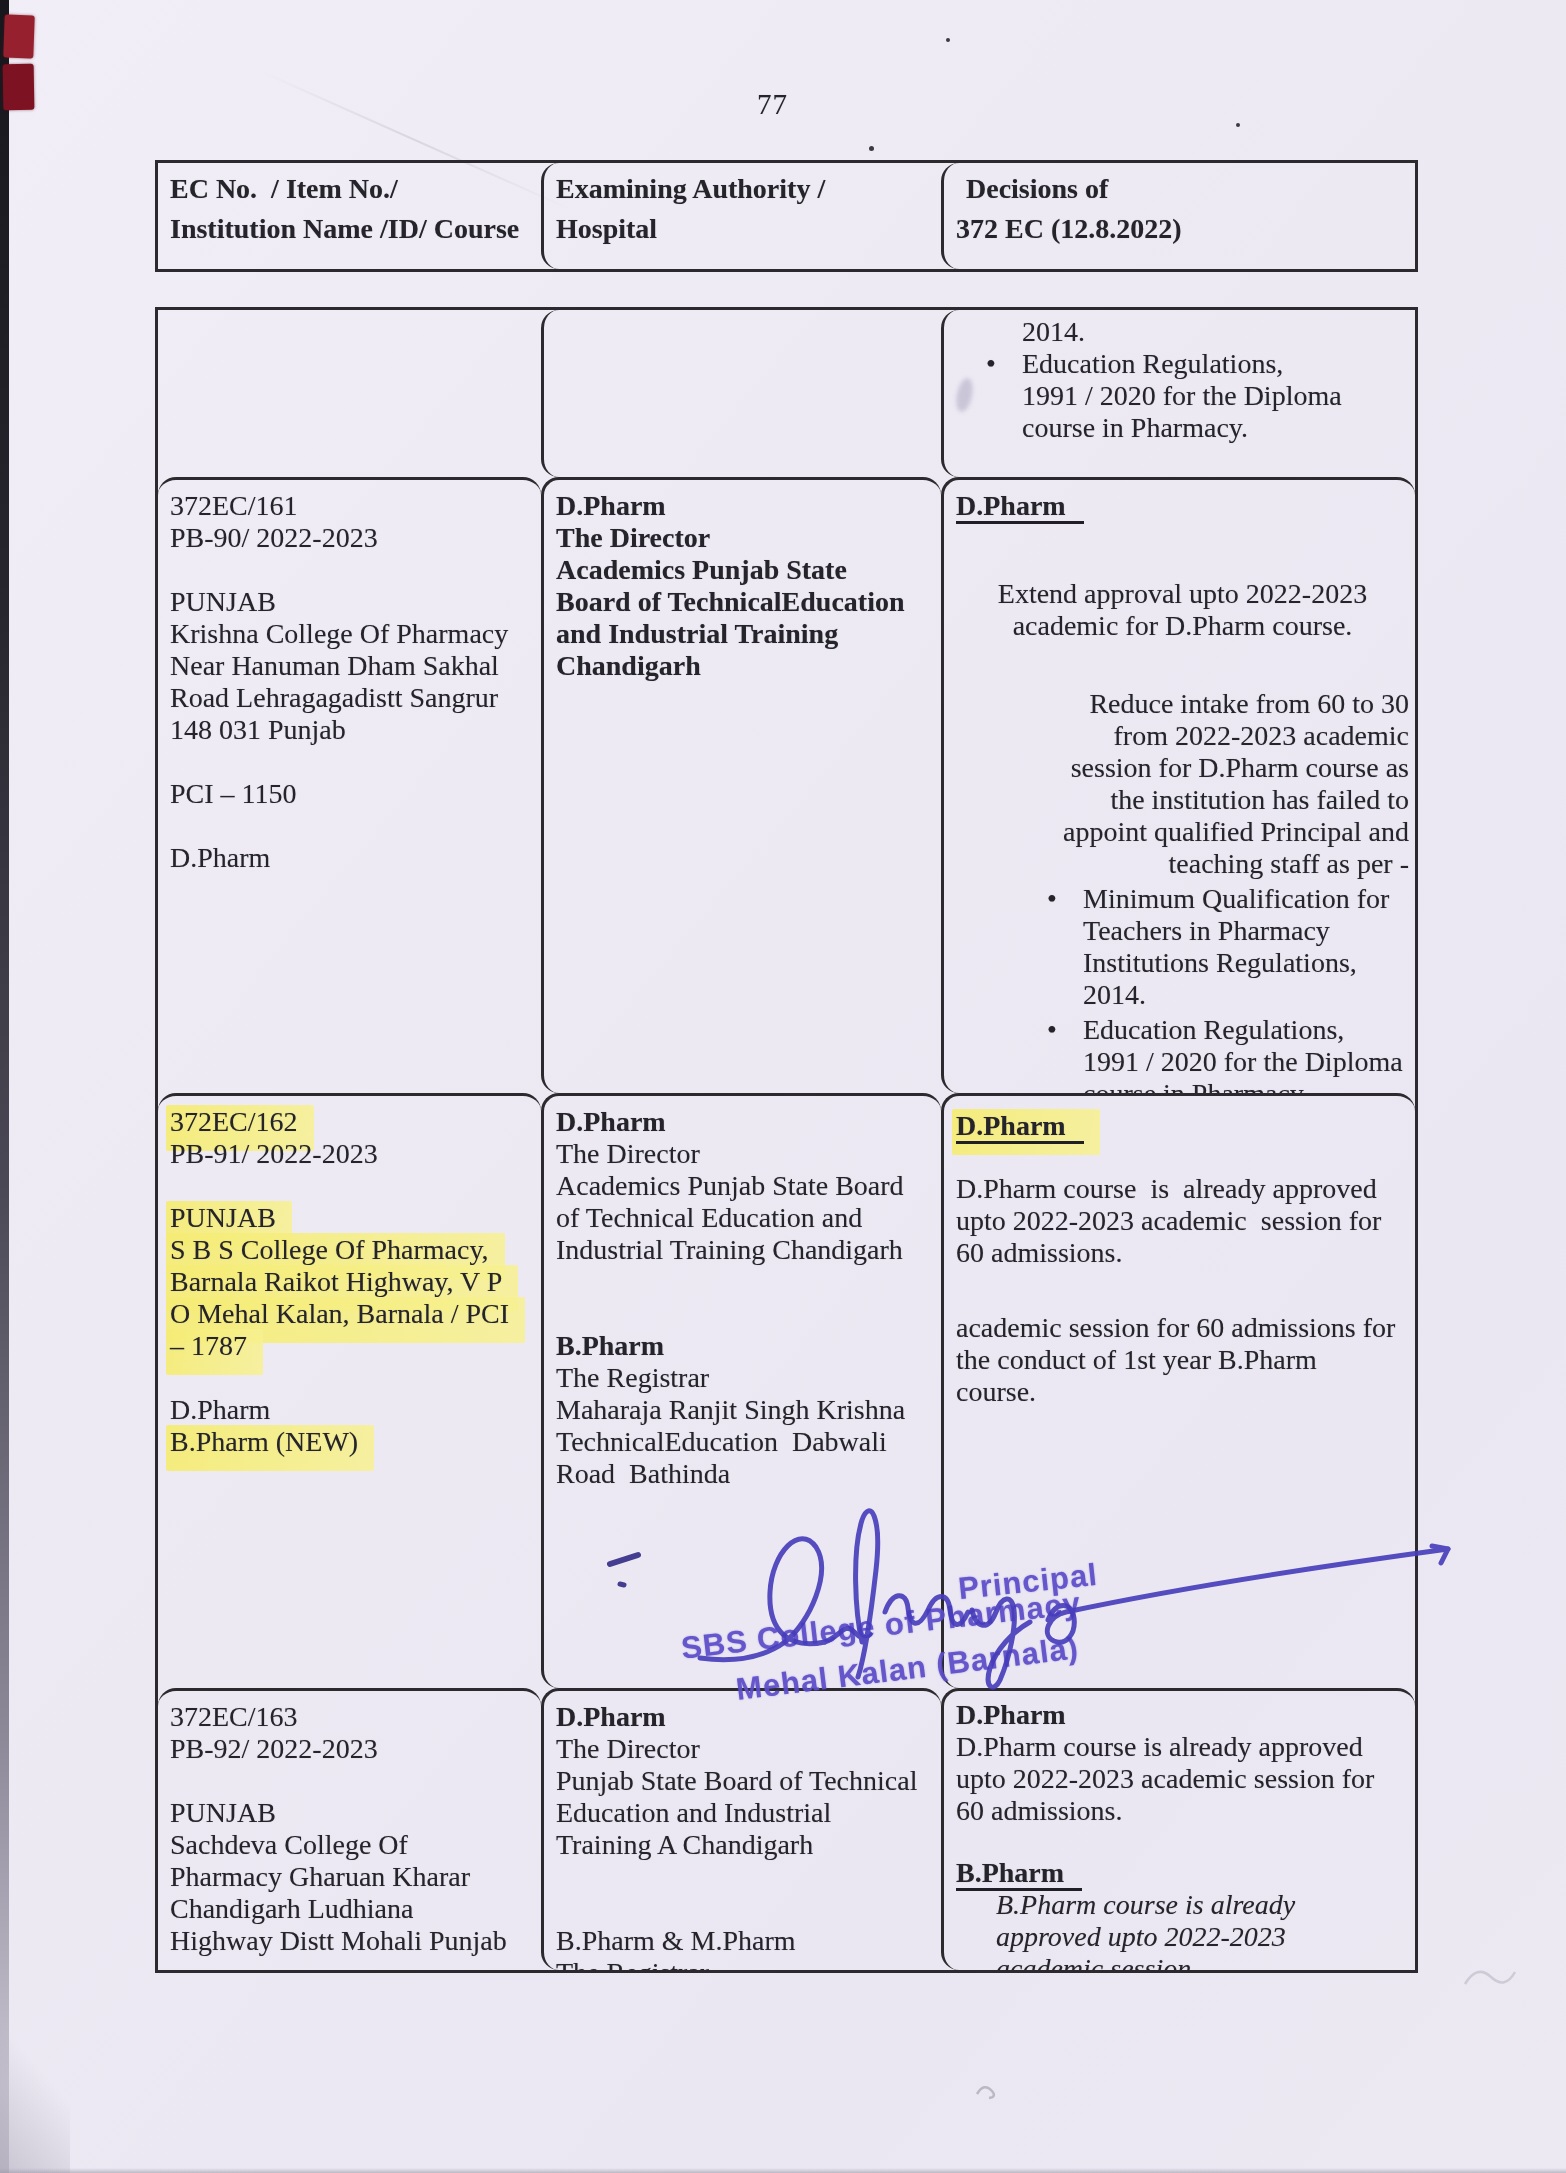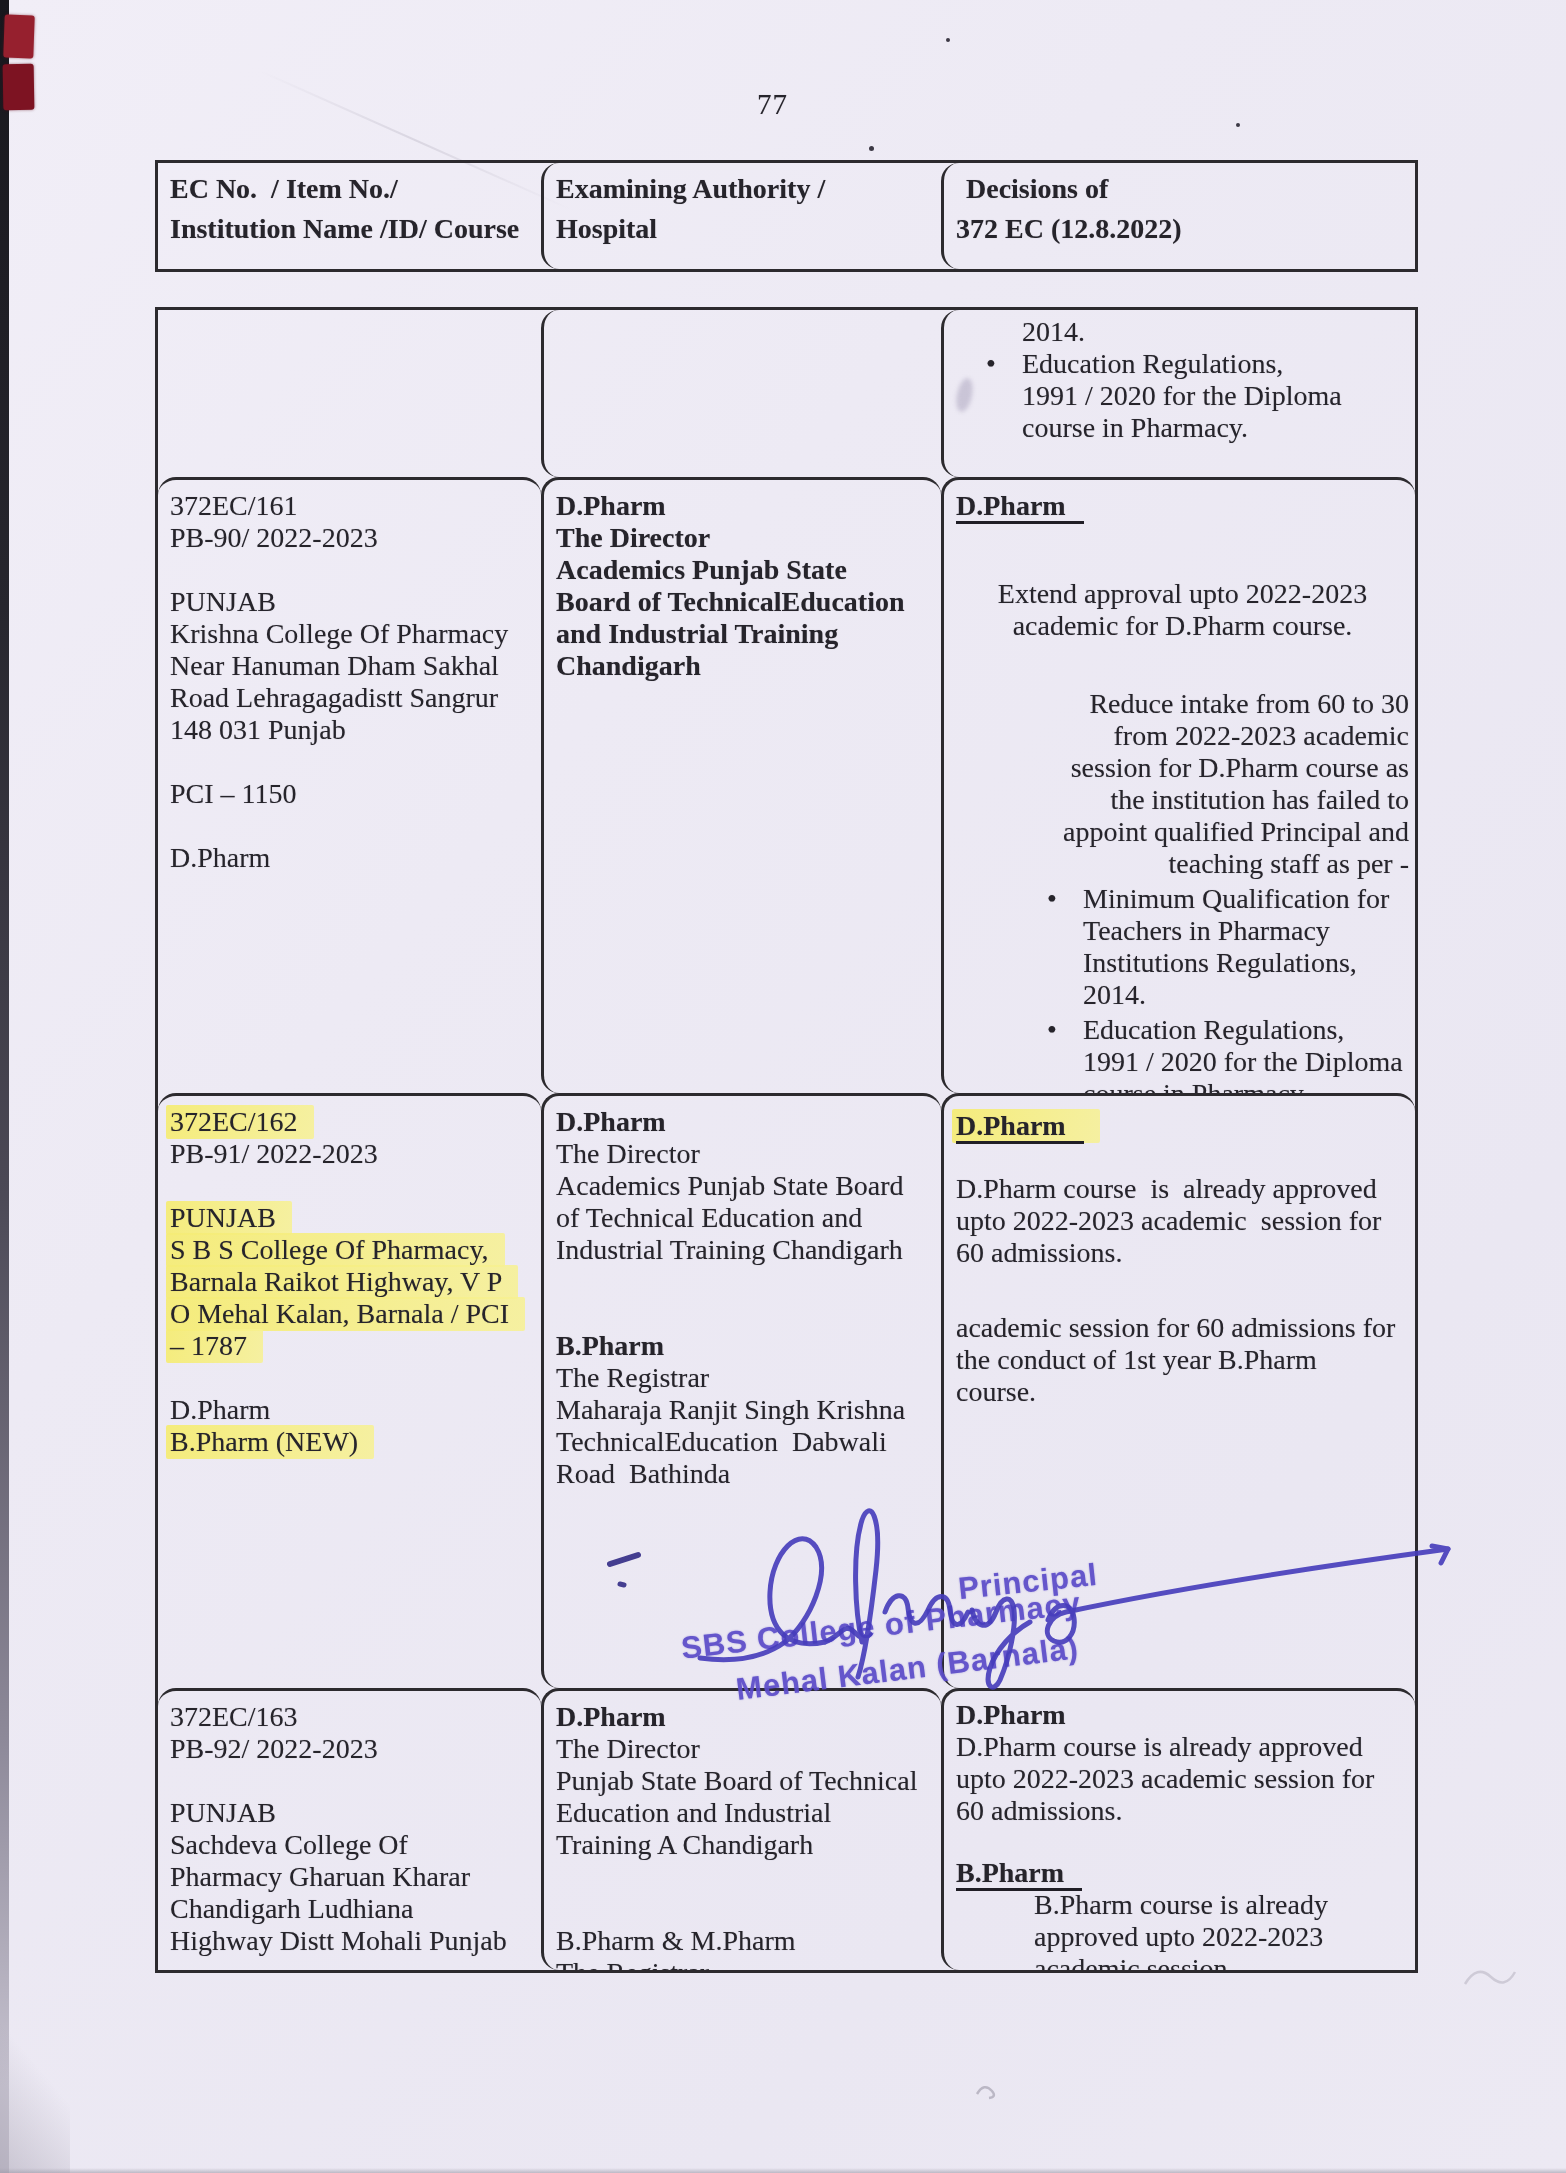--- a/index.html
+++ b/index.html
@@ -37,24 +37,24 @@
   .tbl-main{top:307px;height:1666px;grid-template-rows:167px 616px 595px 1fr;}
   .c{box-sizing:border-box;padding:10px 6px 0 12px;overflow:hidden;position:relative;border-radius:18px;}
   .bl{border-left:3px solid #2c2a2e;}
   .bt{border-top:3px solid #2c2a2e;}
   .line{white-space:pre;font-size:28px;line-height:32px;min-height:32px;}
   .sp{height:32px;}
   .sp-h{height:8px;}
   .b{font-weight:bold;}
   .u{border-bottom:3px solid #201e26;padding-right:18px;}
   .hl{background:linear-gradient(100deg,rgba(245,236,118,.95) 0%,rgba(247,241,146,.85) 100%);
-    border-radius:2px;padding:1px 16px 2px 4px;margin-left:-4px;}
+    border-radius:2px;padding:1px 16px 14px 4px;margin-left:-4px;}
   .ind-a{margin-left:66px;}           
   .ind-p{margin-left:93px;}           
-  .ind-r{margin-left:78px;}           
+  .ind-r{margin-left:40px;font-style:italic;}           
   .bullet{display:flex;}
   .bullet .dot{flex:0 0 36px;font-size:28px;line-height:32px;}
   .bul-a{margin-left:30px;}           
   .bul-b{margin-left:91px;margin-top:3px;}  
 
   
   .stamp{position:absolute;font-family:"Liberation Sans",sans-serif;font-weight:bold;
     color:#5b4cc9;opacity:.93;letter-spacing:1px;white-space:pre;
     text-shadow:0 0 2px rgba(87,74,200,.45);}
   .stamp-role{left:958px;top:1564px;font-size:31px;transform:rotate(-6deg);}

